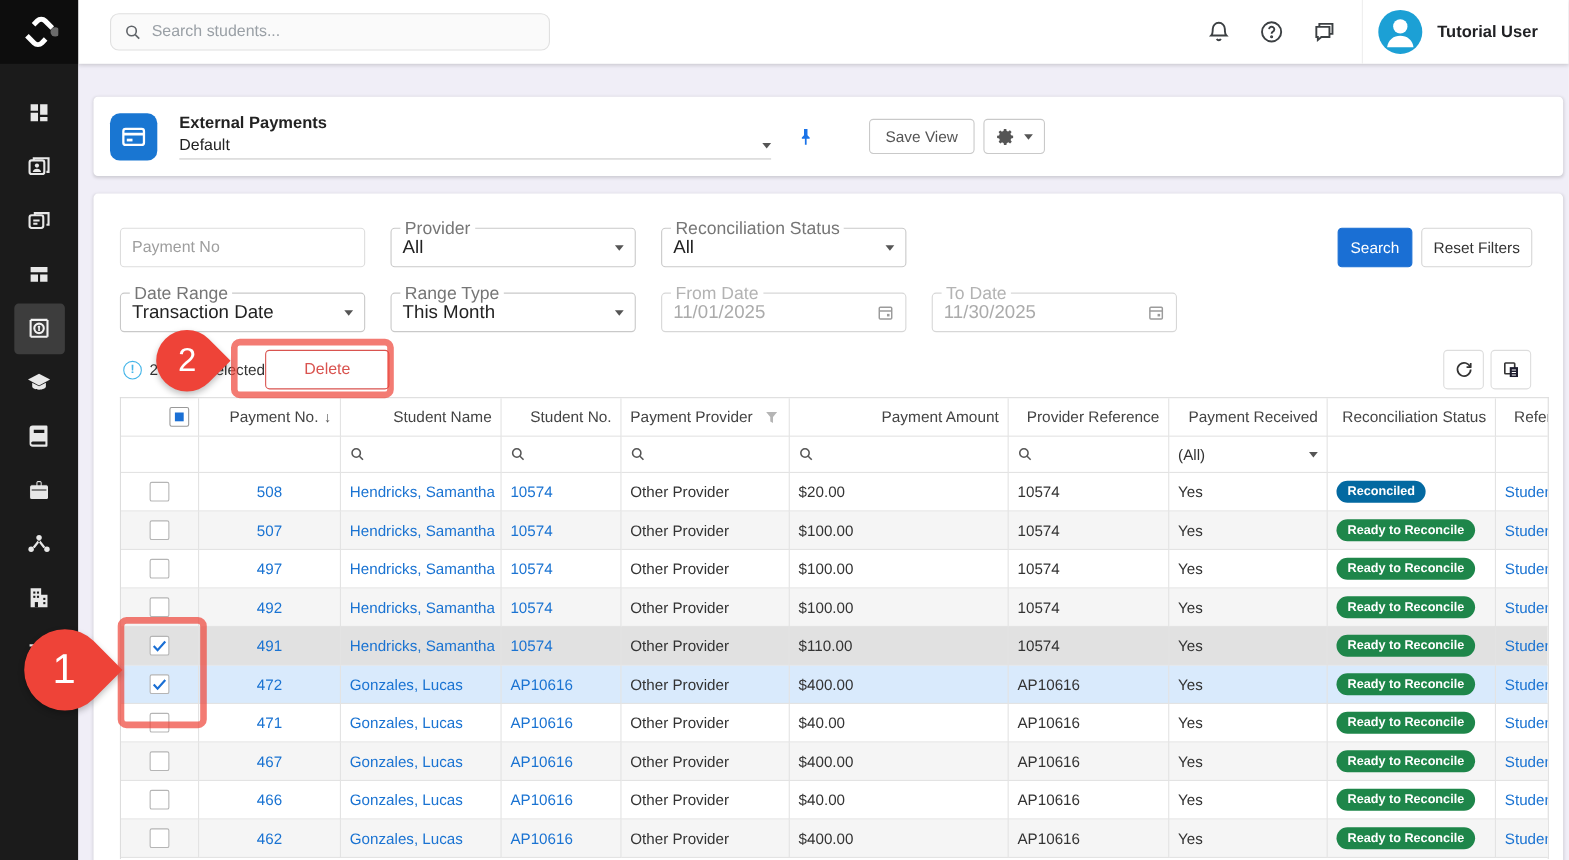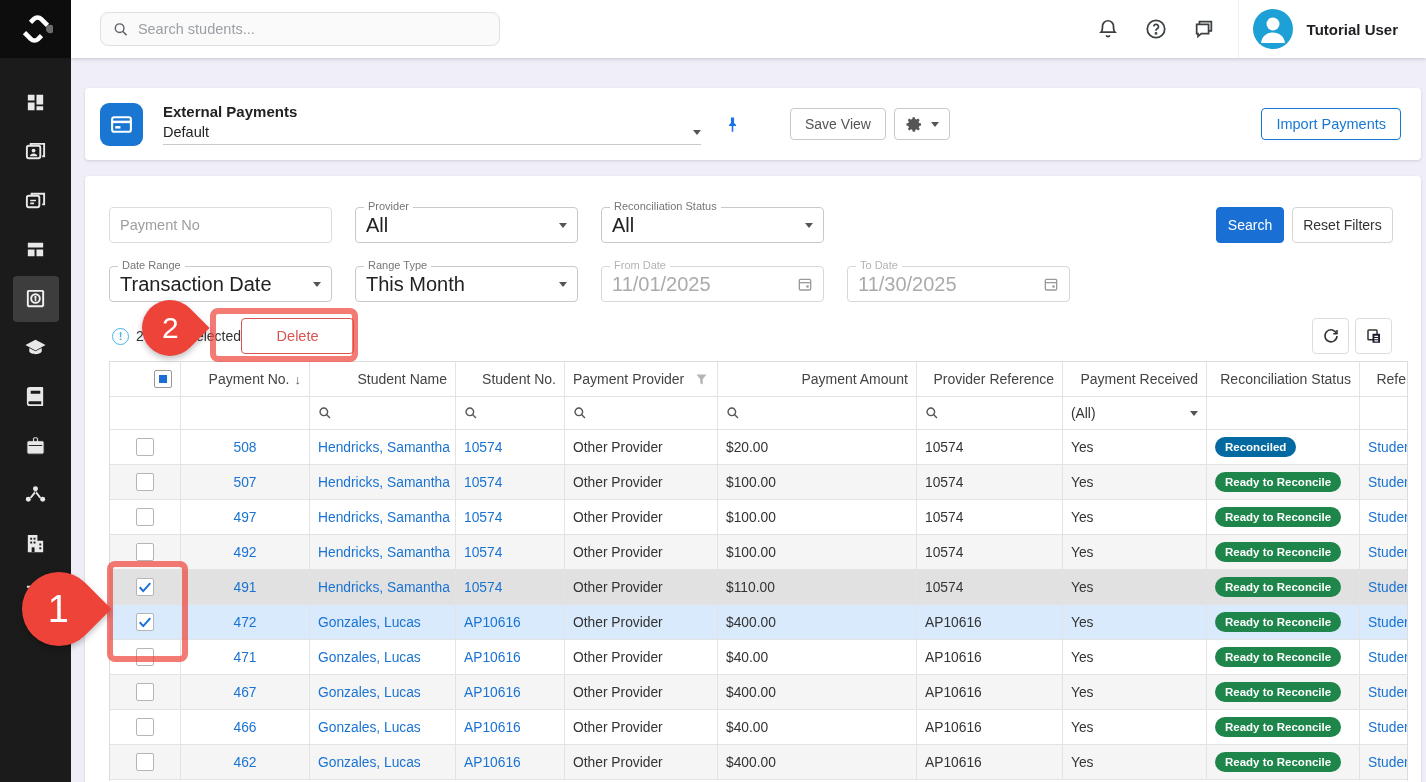--- a/index.html
+++ b/index.html
@@ -43,22 +43,22 @@
   .import-btn { margin-left:auto; height:32px; padding:0 14px; border:1px solid #1976d2; color:#1976d2; font-size:14.5px; }
 
   .card2 { margin:16px 0 0 14px; width:1336px; height:640px; overflow:hidden; }
   .filters { padding:31px 0 0 24px; }
   .f-row { display:flex; align-items:flex-start; }
   .f-row + .f-row { margin-top:23px; }
   .f-item { width:223px; margin-right:23px; flex:none; }
   .text-input { width:100%; height:36px; border:1px solid #ddd; border-radius:4px; padding:0 10px; font-size:14.5px; font-family:inherit; color:#333; outline:none; background:#fff; }
   .text-input::placeholder { color:#9e9e9e; }
   .outlined { position:relative; height:36px; border:1px solid #c9c9c9; border-radius:4px; display:flex; align-items:center; padding:0 10px; cursor:pointer; background:#fff; }
-  .outlined .flabel { position:absolute; top:-8px; left:8px; background:#fff; padding:0 4px; font-size:11px; color:#767676; }
-  .outlined .fval { font-size:20px; color:#222; font-weight:400; }
+  .outlined .flabel { position:absolute; top:-8px; left:8px; background:#fff; padding:0 4px; font-size:16px; color:#767676; }
+  .outlined .fval { font-size:17px; color:#222; font-weight:400; }
   .outlined.disabled { border-color:#d7d7d7; }
   .outlined.disabled .flabel { color:#b3b3b3; }
   .outlined.disabled .fval { color:#ababab; }
   .outlined .right-ic { margin-left:auto; display:flex; }
   .search-btn { margin-left:auto; width:68px; height:36px; background:#1a6fd4; border:1px solid #1a6fd4; color:#fff; }
   .reset-btn { margin-left:8px; width:101px; height:36px; border:1px solid #d5d5d5; color:#333; margin-right:28px; }
 
   .selection-bar { margin-top:9px; height:50px; display:flex; align-items:center; padding-left:27px; }
   .info-ic { width:17px; height:17px; border:1.6px solid #45b5e8; border-radius:50%; color:#45b5e8; font-size:11px; font-weight:700; display:flex; align-items:center; justify-content:center; flex:none; }
   .sel-text { font-size:14px; color:#333; margin-left:7px; white-space:nowrap; }
@@ -250,21 +250,20 @@
           <path d="M14 3h-4v7l-2.5 2.5V14H11v7h2v-7h3.5v-1.5L14 10z"></path>
         </svg>
     </div>
     <button class="btn save-view-btn">Save View</button>
     <button class="btn gear-btn">
       <svg width="19" height="19" viewBox="0 0 24 24" fill="#555">
           <path d="M12 8.5A3.5 3.5 0 1 0 12 15.5 3.5 3.5 0 0 0 12 8.5zm9 5v-3l-2.6-.5a7 7 0 0 0-.8-1.9l1.5-2.2-2.1-2.1-2.2 1.5a7 7 0 0 0-1.9-.8L12.5 2h-3l-.5 2.6a7 7 0 0 0-1.9.8L4.9 3.9 2.8 6l1.5 2.2a7 7 0 0 0-.8 1.9L1 10.5v3l2.6.5c.2.7.4 1.3.8 1.9l-1.5 2.2 2.1 2.1 2.2-1.5c.6.4 1.2.6 1.9.8l.5 2.5h3l.5-2.5a7 7 0 0 0 1.9-.8l2.2 1.5 2.1-2.1-1.5-2.2c.4-.6.6-1.2.8-1.9z" transform="scale(0.92) translate(1,1)"></path>
         </svg>
       <span class="caret"></span>
     </button>
-    <button class="btn import-btn">Import Payments</button>
   </div>
 
   <div class="card card2">
     <div class="filters">
       <div class="f-row">
         <div class="f-item">
           <input class="text-input" placeholder="Payment No" style="">
         </div>
         <div class="f-item outlined">
           <span class="flabel">Provider</span>

